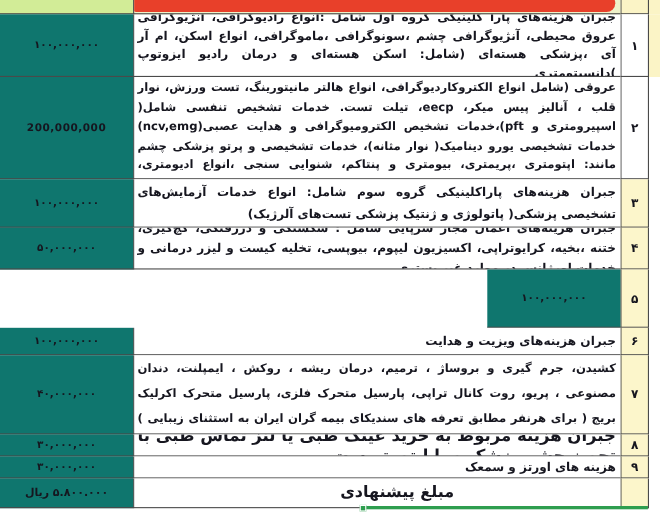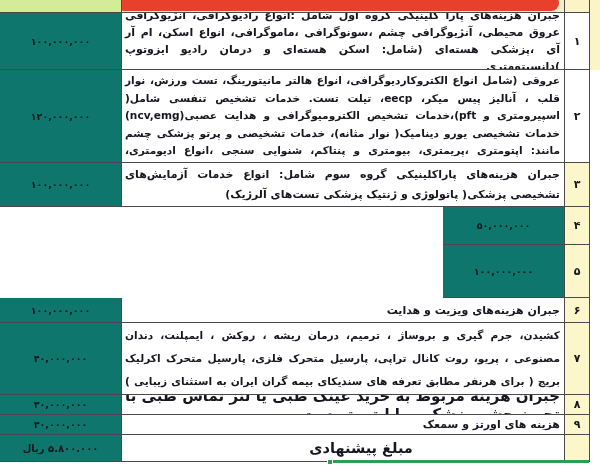--- a/index.html
+++ b/index.html
@@ -85,35 +85,38 @@
       </div>
     <div class="cell amount">۱۰۰,۰۰۰,۰۰۰</div>
   </div>
 
   <div class="row r2">
     <div class="cell margin"></div>
     <div class="cell num white">۲</div>
     <div class="cell desc">
         <div>هزینه‌های پاراکلینیکی گروه دوم شامل: انواع آندوسکوپی، خدمات تشخیص قلبی و عروقی (شامل انواع الکتروکاردیوگرافی، انواع هالتر مانیتورینگ، تست ورزش، نوار قلب ، آنالیز پیس میکر، eecp، تیلت تست. خدمات تشخیص تنفسی شامل( اسپیرومتری و pft)،خدمات تشخیص الکترومیوگرافی و هدایت عصبی(ncv,emg) خدمات تشخیصی یورو دینامیک( نوار مثانه)، خدمات تشخیصی و پرتو پزشکی چشم مانند: اپتومتری ،پریمتری، بیومتری و پنتاکم، شنوایی سنجی ،انواع ادیومتری، فیزیوتراپی(pt) و اوزون تراپی</div>
       </div>
-    <div class="cell amount">۱۲۰,۰۰۰,۰۰۰</div>
+    <div class="cell amount">200,000,000</div>
   </div>
 
   <div class="row r3">
     <div class="cell margin"></div>
     <div class="cell num">۳</div>
     <div class="cell desc">
         <div>جبران هزینه‌های پاراکلینیکی گروه سوم شامل: انواع خدمات آزمایش‌های تشخیصی پزشکی( پاتولوژی و ژنتیک پزشکی تست‌های آلرژیک)</div>
       </div>
     <div class="cell amount">۱۰۰,۰۰۰,۰۰۰</div>
   </div>
 
   <div class="row r4">
     <div class="cell margin"></div>
     <div class="cell num">۴</div>
+    <div class="cell desc">
+        <div>جبران هزینه‌های اعمال مجاز سرپایی شامل : شکستگی و دررفتگی، گچ‌گیری، ختنه ،بخیه، کرایوتراپی، اکسیزیون لیپوم، بیوپسی، تخلیه کیست و لیزر درمانی و خدمات اورژانس در موارد غیر بستری</div>
+      </div>
     <div class="cell amount">۵۰,۰۰۰,۰۰۰</div>
   </div>
 
   <div class="row r5">
     <div class="cell margin"></div>
     <div class="cell num">۵</div>
     <div class="cell amount">۱۰۰,۰۰۰,۰۰۰</div>
   </div>
 
   <div class="row r6">

